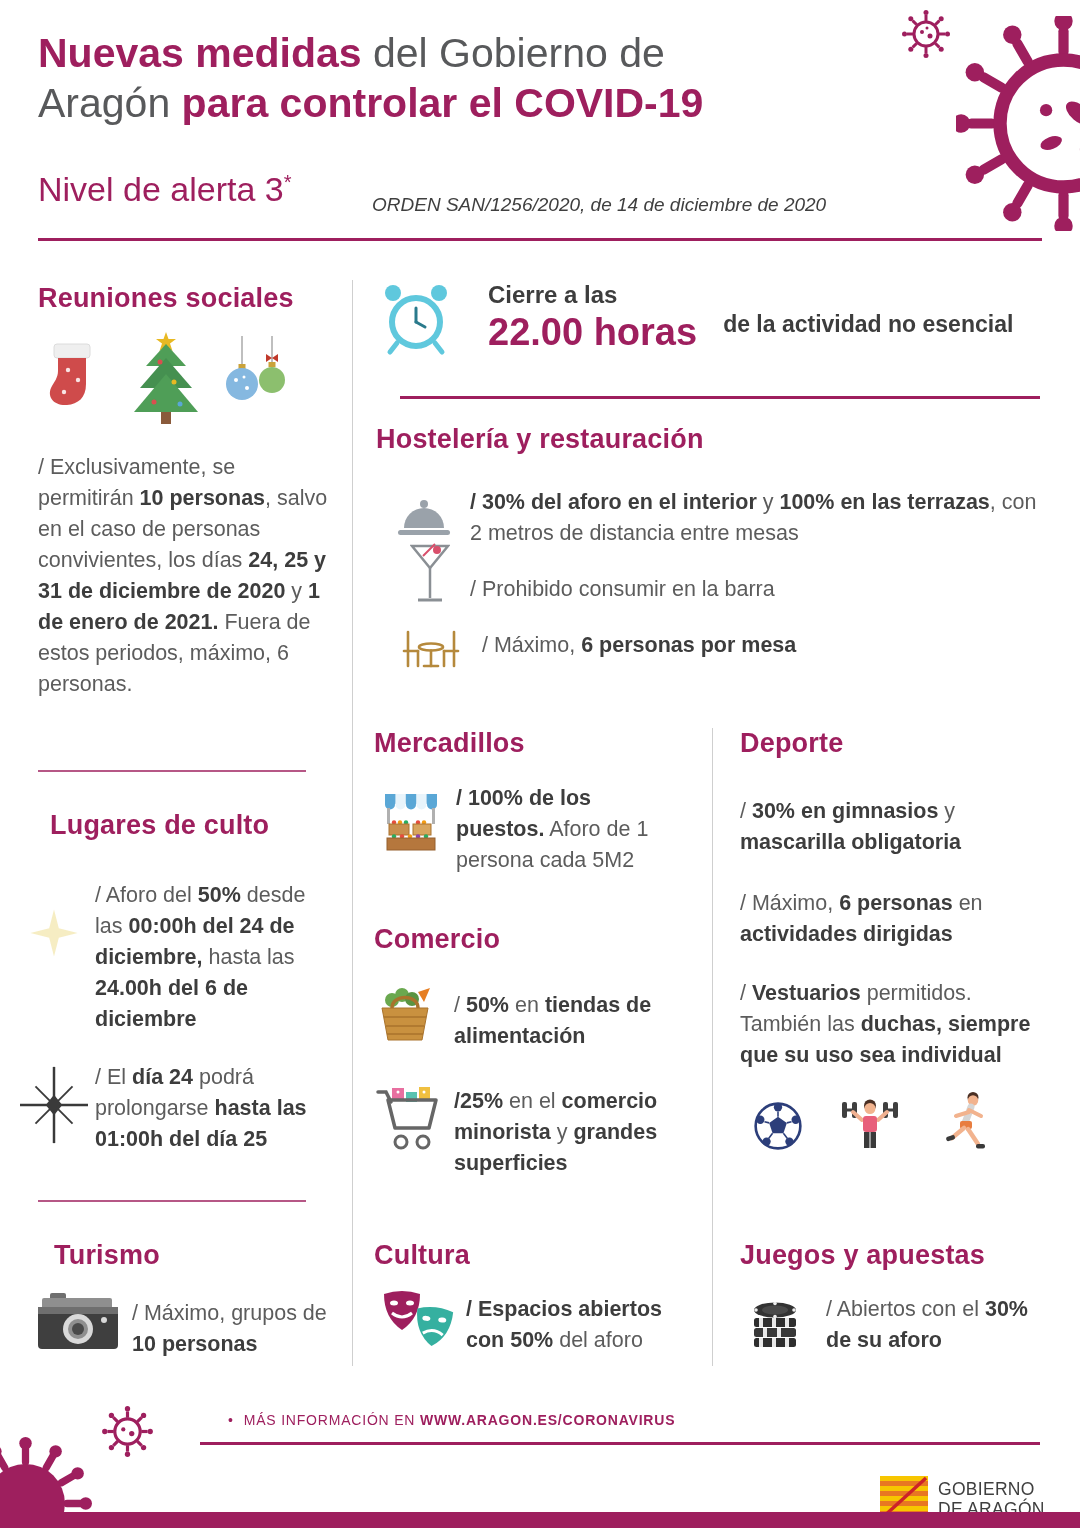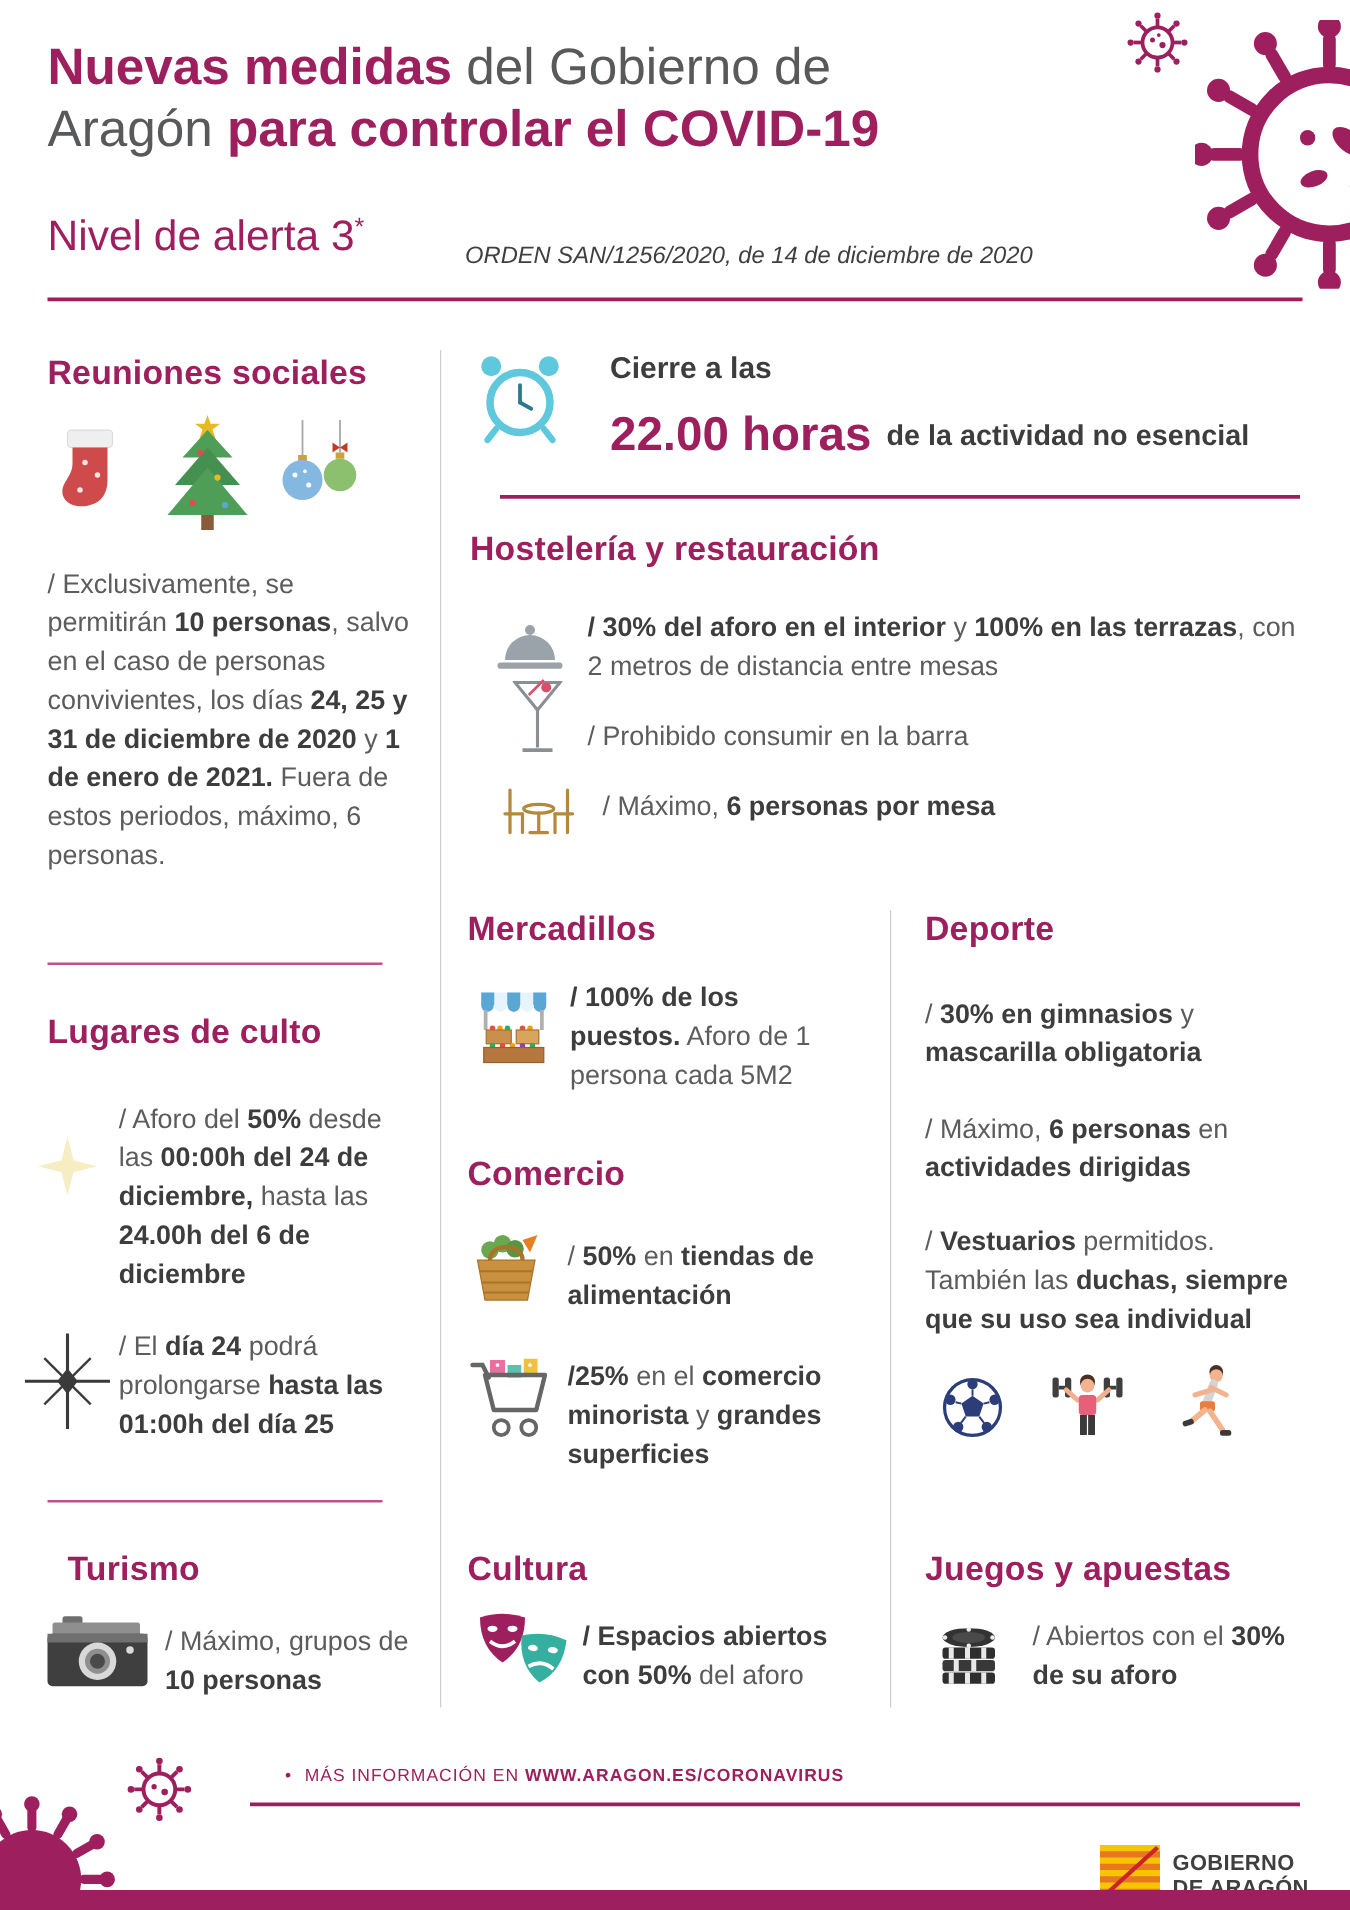--- a/index.html
+++ b/index.html
@@ -14,29 +14,29 @@
   .order { font-size: 19px; font-style: italic; font-weight: 400; color: #3f3f3f; }
 
   .sec-title { font-size: 27px; font-weight: 700; color: #9e1f5e; letter-spacing: .2px; }
   .body-text { font-size: 21.5px; color: #5c5c5c; line-height: 1.44; }
   .body-text .b { font-weight: 700; color: #3d3d3d; }
 
   .rule { background: #9e1f5e; }
   .vrule { background: #cfcfcf; width: 1px; }
 
   .closure-intro { font-size: 24px; font-weight: 700; color: #3d3d3d; }
-  .closure-line2 { display: flex; align-items: center; margin-top: 18px; }
+  .closure-line2 { display: flex; align-items: flex-start; margin-top: 2px; gap: 14px; }
   .closure-time { font-size: 38px; font-weight: 700; color: #9e1f5e; }
   .closure-scope { font-size: 23px; font-weight: 700; color: #3d3d3d; margin-left: 12px; }
 
   .footer-info { font-size: 14px; color: #9e1f5e; letter-spacing: .8px; }
   .footer-info .b { font-weight: 700; }
   .footer-bullet { margin-right: 10px; font-size: 14px; }
   .logo { display: flex; align-items: center; gap: 10px; }
-  .logo-text { font-size: 17.5px; font-weight: 700; color: #3f3f3f; line-height: 1.12; letter-spacing: .3px; }
+  .logo-text { font-size: 17.5px; font-weight: 400; color: #3f3f3f; line-height: 1.12; letter-spacing: .3px; }
 </style>
 </head>
 <body>
 
 <div class="page">
 
   <div class="abs title" style="left:38px; top:28px; width:830px;">
     <div><span class="acc">Nuevas medidas</span><span> del Gobierno de</span></div>
     <div><span>Aragón </span><span class="acc">para controlar el COVID-19</span></div>
   </div>
@@ -154,21 +154,21 @@
         <circle cx="22" cy="41" r="1.5" fill="#fff"></circle>
       <rect x="46.5" y="26" width="7" height="5" fill="#caa23a"></rect>
       <circle cx="50" cy="44" r="13" fill="#8cbf6e"></circle>
     </svg>
   </div>
 
   <div class="abs body-text" style="left:38px; top:452px; width:296px;"><span>/ Exclusivamente, se permitirán </span><span class="b">10 personas</span><span>, salvo en el caso de personas convivientes, los días </span><span class="b">24, 25 y 31 de diciembre de 2020</span><span> y </span><span class="b">1 de enero de 2021.</span><span> Fuera de estos periodos, máximo, 6 personas.</span></div>
 
   <div class="abs rule" style="left:38px; top:770px; width:268px; height:2px; opacity:.75;"></div>
 
-  <div class="abs sec-title" style="left:38px; top:810px;text-align:center;">Lugares de culto</div>
+  <div class="abs sec-title" style="left:50px; top:810px;text-align:center;">Lugares de culto</div>
 
   <div class="abs" style="left:24px; top:903px;">
     <svg width="60" height="60" viewBox="0 0 56 56">
       <polygon points="28,6 32.5,23.5 50,28 32.5,32.5 28,50 23.5,32.5 6,28 23.5,23.5" fill="#f5ecc0" opacity=".95"></polygon>
     </svg>
   </div>
   <div class="abs body-text" style="left:95px; top:880px; width:242px;"><span>/ Aforo del </span><span class="b">50%</span><span>  desde las </span><span class="b">00:00h del 24 de diciembre,</span><span> hasta las </span><span class="b">24.00h del 6 de diciembre</span></div>
 
   <div class="abs" style="left:20px; top:1066px;">
     <svg width="68" height="78" viewBox="0 0 66 74">

